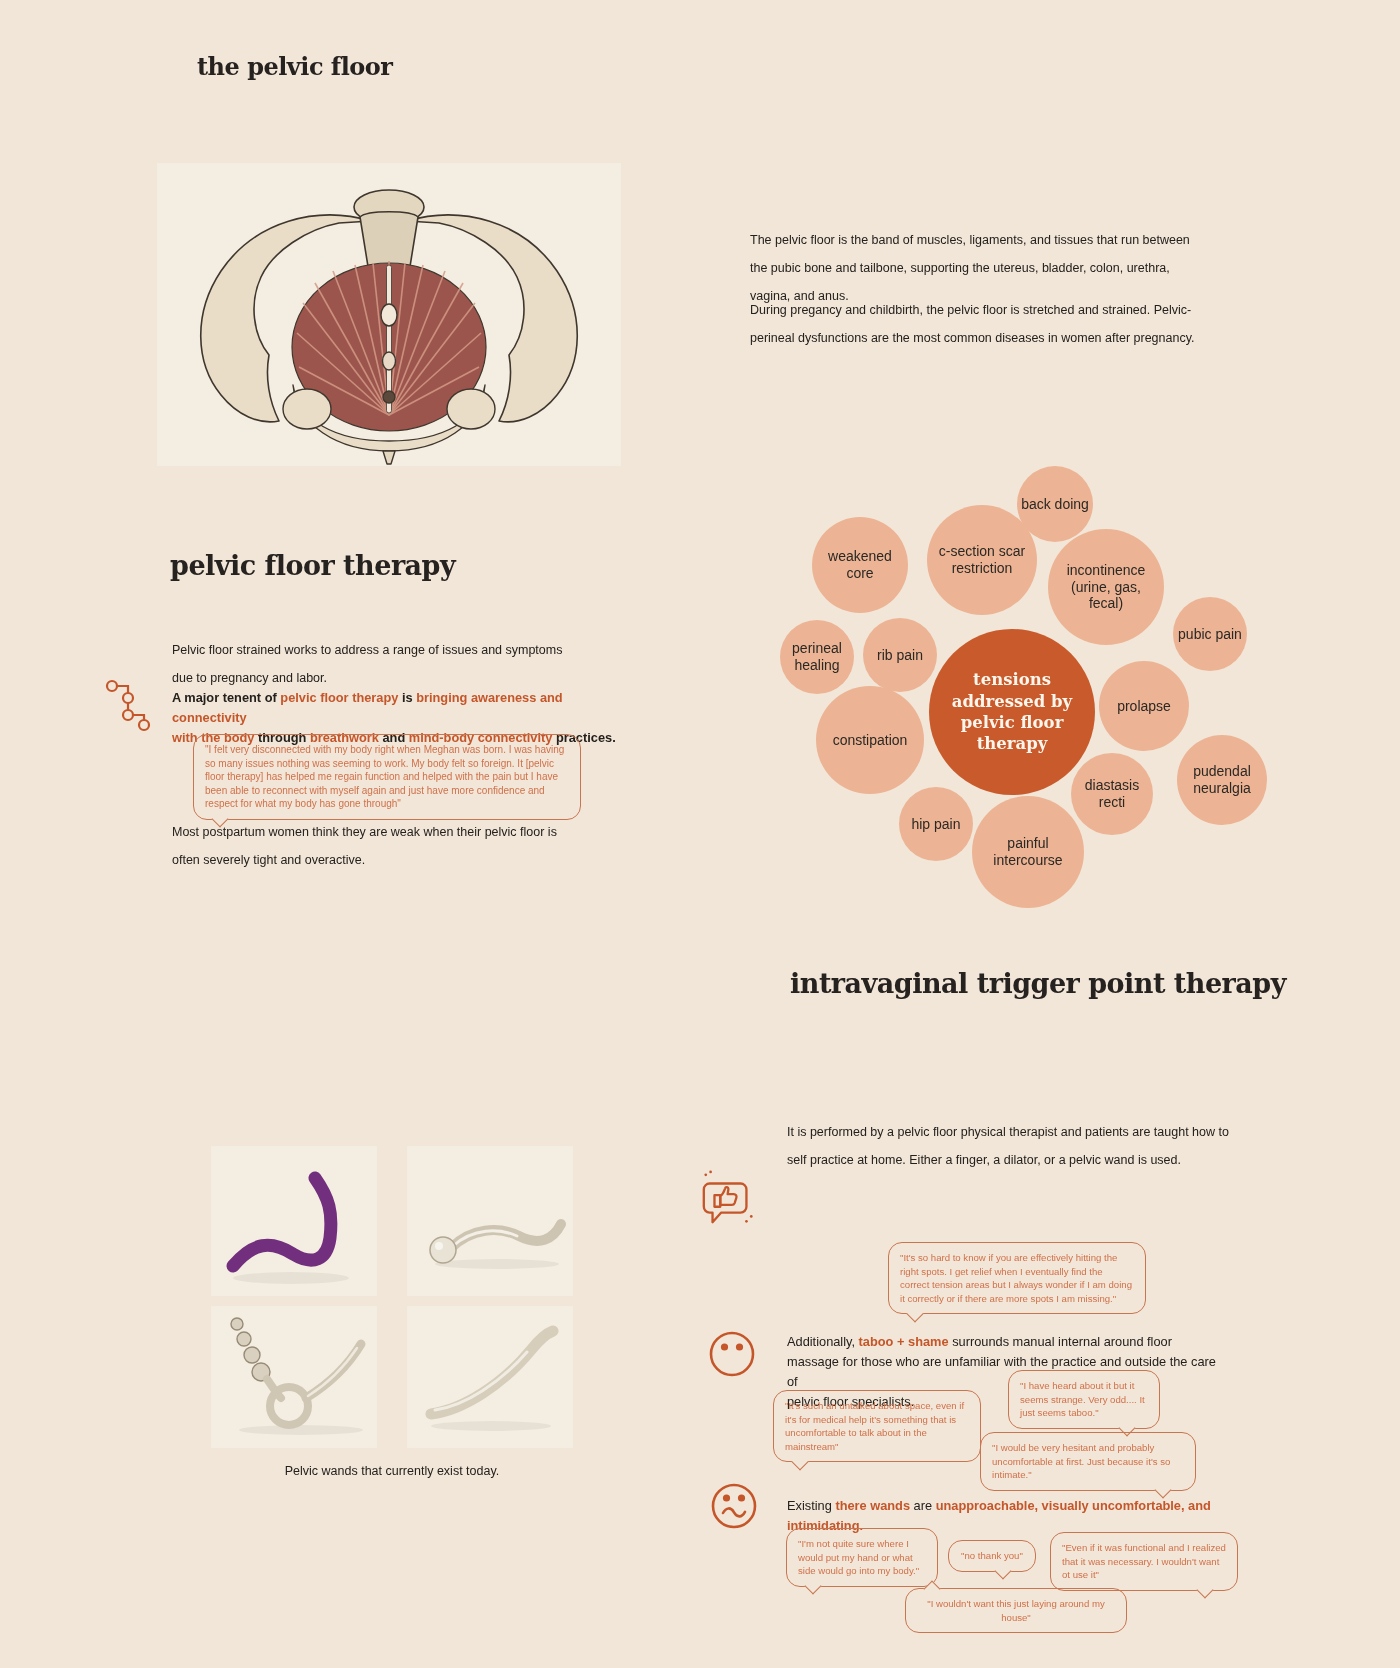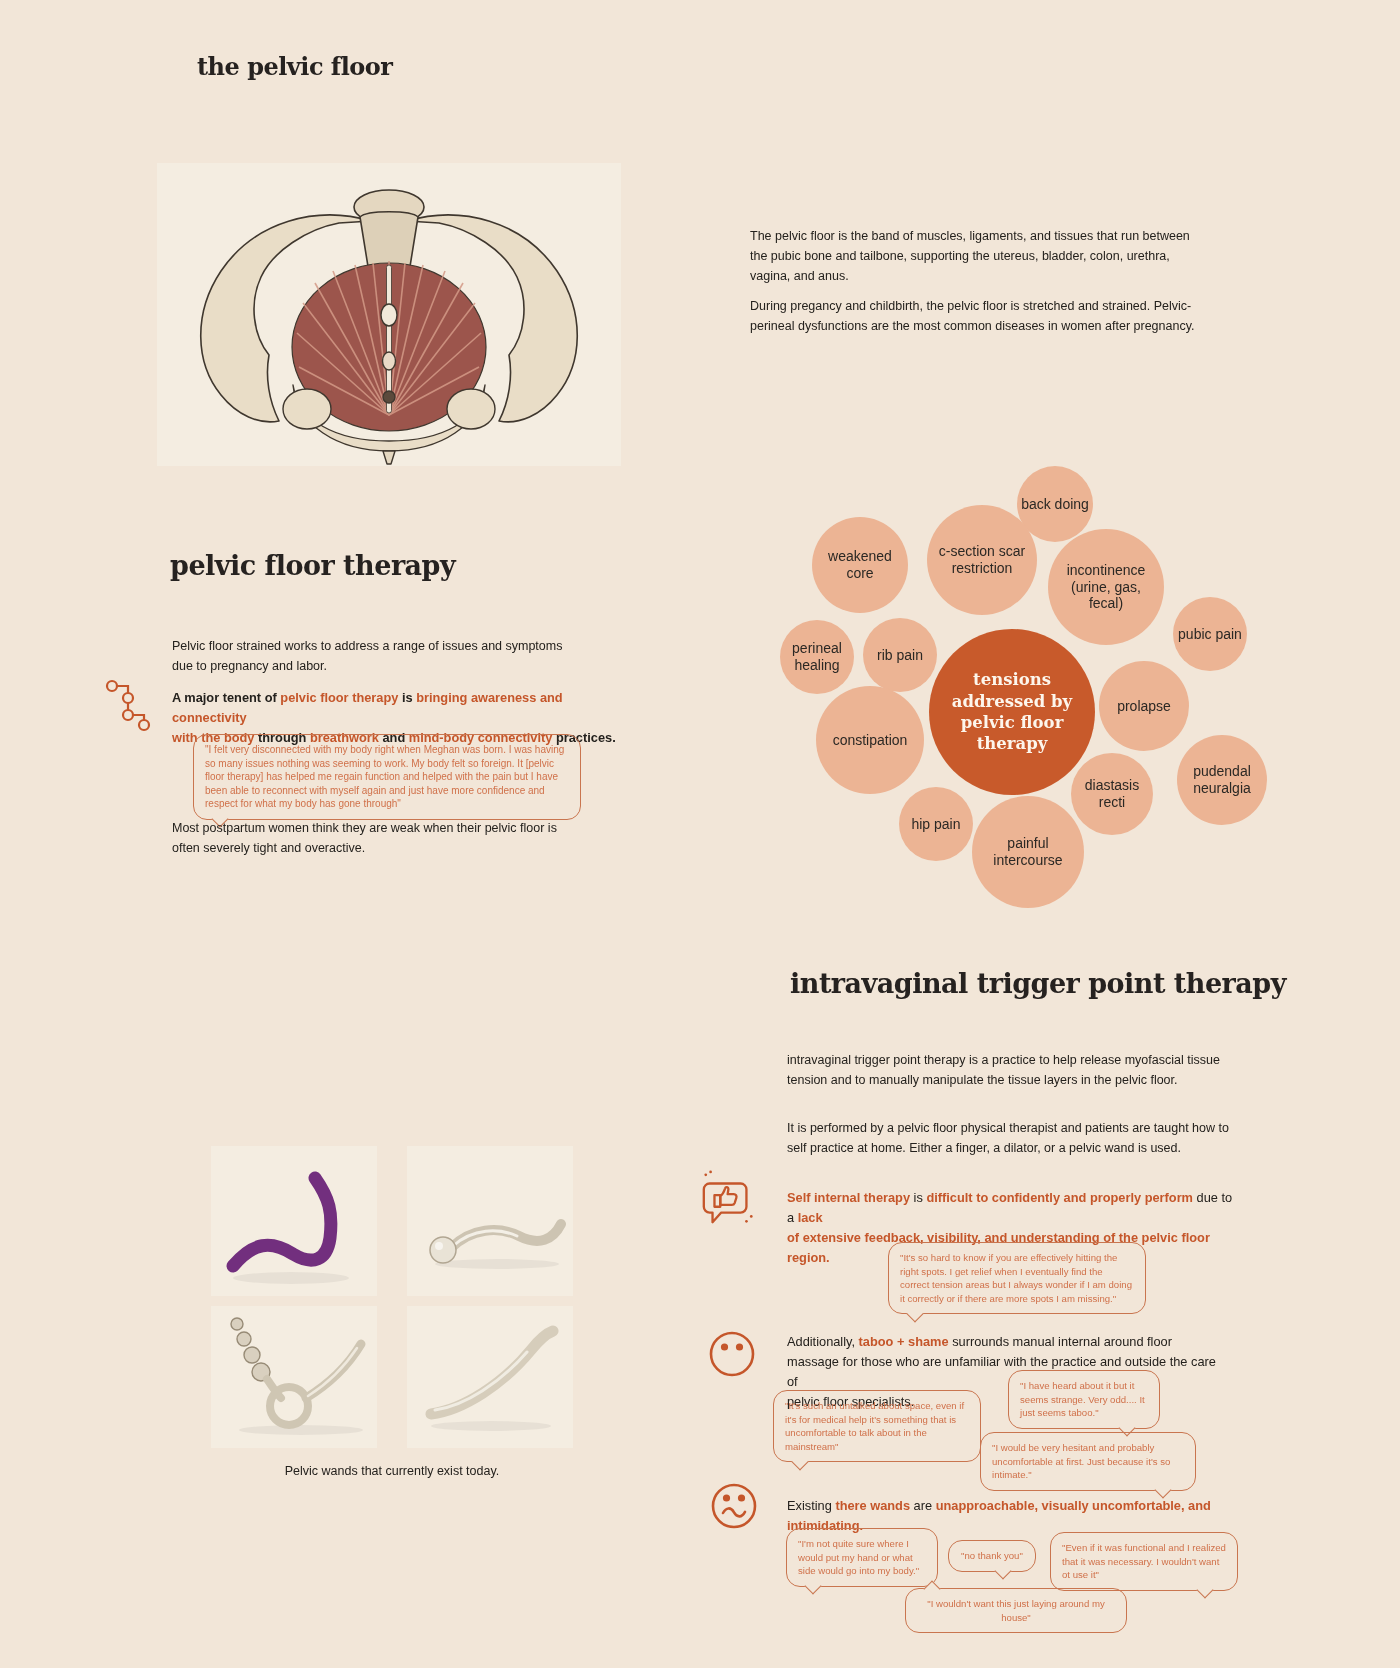--- a/index.html
+++ b/index.html
@@ -18,21 +18,21 @@
   #canvas{position:relative;width:1400px;height:1668px;background:var(--bg);overflow:hidden;margin:12px auto;padding-left:8px;}
 
   .display-heading{
     font-family:"DejaVu Serif","Liberation Serif",serif;
     font-weight:700;letter-spacing:-0.5px;color:#262220;
   }
   .h1{position:absolute;left:197px;top:40px;font-size:24px;}
   .h2{position:absolute;left:170px;top:538px;font-size:27px;}
   .h3{position:absolute;left:790px;top:956px;font-size:27px;}
 
-  .para{position:absolute;font-size:12.5px;line-height:20px;color:var(--ink);font-weight:400;}
+  .para{position:absolute;font-size:12.5px;line-height:28px;color:var(--ink);font-weight:400;}
   .rich{position:absolute;font-size:12.8px;line-height:20px;}
   .rich .acc{color:var(--accent);font-weight:700;}
   .rich .drk{color:var(--ink);}
   .rich-bold .drk{font-weight:700;}
 
   
   .pelvis-panel{position:absolute;left:157px;top:151px;width:464px;height:303px;background:var(--panel);}
   .pelvis-panel svg{display:block;}
 
   
@@ -187,36 +187,34 @@
     </svg>
   </div>
 
   <div class="rich rich-bold" style="left:172px;top:676px;width:450px;"><span class="drk">A major tenent of </span><span class="acc">pelvic floor therapy</span><span class="drk"> is </span><span class="acc">bringing awareness and connectivity</span><br><span class="acc">with the body</span><span class="drk"> through </span><span class="acc">breathwork</span><span class="drk"> and </span><span class="acc">mind-body connectivity</span><span class="drk"> practices.</span></div>
 
   <div class="quote tail-bl q1">"I felt very disconnected with my body right when Meghan was born. I was having so many issues nothing was seeming to work. My body felt so foreign. It [pelvic floor therapy] has helped me regain function and helped with the pain but I have been able to reconnect with myself again and just have more confidence and respect for what my body has gone through"</div>
 
   <p class="para" style="left:172px;top:806px;width:410px;">Most postpartum women think they are weak when their pelvic floor is often severely tight and overactive.</p>
 
   <h3 class="display-heading h3">intravaginal trigger point therapy</h3>
-  <p class="para" style="left:787px;top:1038px;width:460px;">intravaginal trigger point therapy is a practice to help release myofascial tissue tension and to manually manipulate the tissue layers in the pelvic floor.</p>
   <p class="para" style="left:787px;top:1106px;width:455px;">It is performed by a pelvic floor physical therapist and patients are taught how to self practice at home. Either a finger, a dilator, or a pelvic wand is used.</p>
 
   <div class="icon" style="left:698px;top:1156px;">
     <svg width="62" height="62" viewBox="0 0 64 64" fill="none" stroke="#c5562a" stroke-width="2.4" stroke-linejoin="round" stroke-linecap="round">
       <path d="M12,16 h32 a6,6 0 0 1 6,6 v18 a6,6 0 0 1 -6,6 h-20 l-9,10 v-10 h-3 a6,6 0 0 1 -6,-6 v-18 a6,6 0 0 1 6,-6 z"></path>
       <rect x="17" y="28" width="6" height="12"></rect>
       <path d="M23,38 v-9 c3,-2 4,-5 5,-8 c0.6,-2 3.4,-1.6 3.4,0.8 l-0.8,5.2 h6.4 c2,0 3.2,1.8 2.6,3.7 l-1.8,5.5 c-0.5,1.4 -1.8,1.8 -3,1.8 h-11.8 z"></path>
       <circle cx="8" cy="7" r="1.4" fill="#c5562a" stroke="none"></circle>
       <circle cx="13" cy="4" r="1.4" fill="#c5562a" stroke="none"></circle>
       <circle cx="55" cy="50" r="1.4" fill="#c5562a" stroke="none"></circle>
       <circle cx="50" cy="55" r="1.4" fill="#c5562a" stroke="none"></circle>
     </svg>
   </div>
 
-  <div class="rich" style="left:787px;top:1176px;width:450px;"><span class="acc">Self internal therapy</span><span class="drk"> is </span><span class="acc">difficult to confidently and properly perform</span><span class="drk"> due to a </span><span class="acc">lack</span><br><span class="acc">of extensive feedback, visibility, and understanding of the pelvic floor region.</span></div>
   <div class="quote tail-bl q2">"It's so hard to know if you are effectively hitting the right spots. I get relief when I eventually find the correct tension areas but I always wonder if I am doing it correctly or if there are more spots I am missing."</div>
 
   <div class="icon" style="left:706px;top:1316px;">
     <svg width="52" height="52" viewBox="0 0 52 52" fill="none" stroke="#c5562a" stroke-width="2.6">
       <circle cx="26" cy="26" r="21"></circle>
       <circle cx="18.5" cy="19" r="3.6" fill="#c5562a" stroke="none"></circle>
       <circle cx="33.5" cy="19" r="3.6" fill="#c5562a" stroke="none"></circle>
     </svg>
   </div>
 

